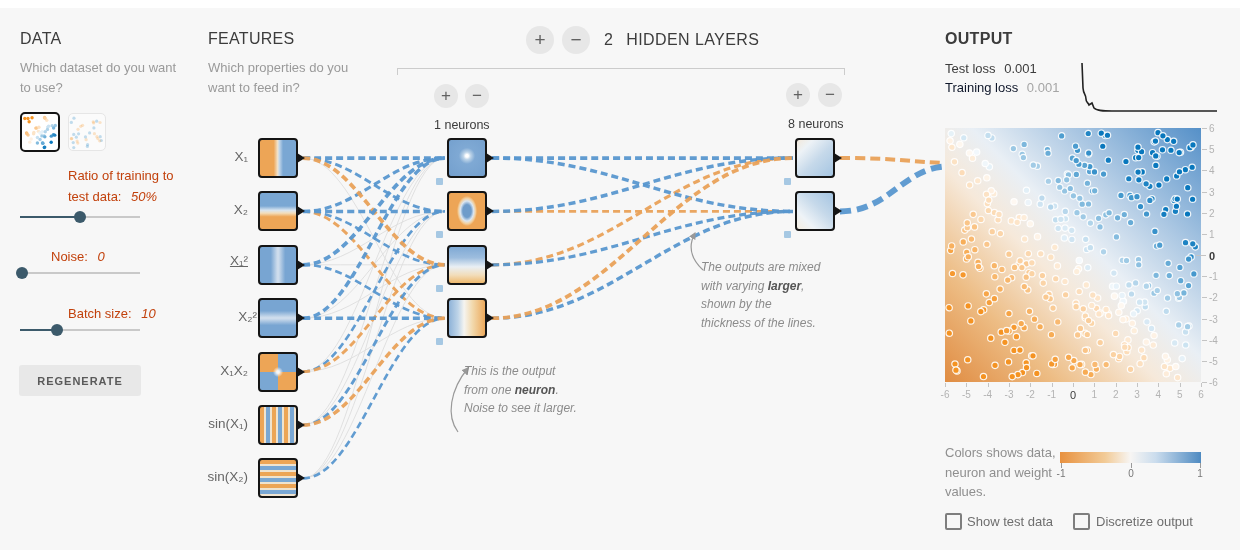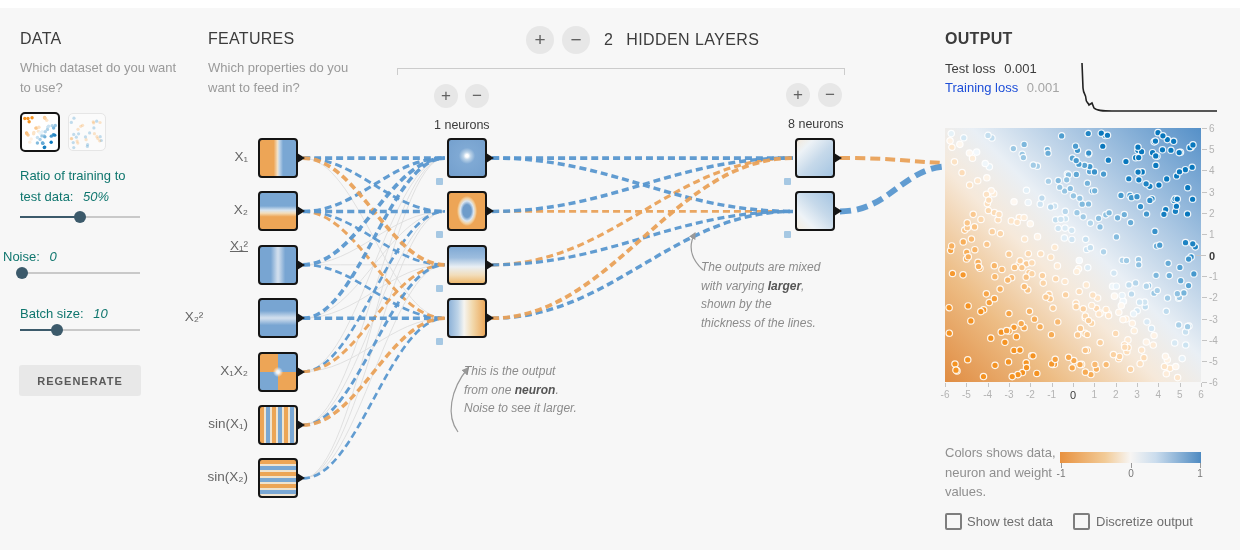--- a/index.html
+++ b/index.html
@@ -1,21 +1,21 @@
 <!DOCTYPE html>
 <html><head>
 <meta charset="utf-8">
 <style>
   html,body{margin:0;padding:0;background:#f7f7f7;}
   .page{position:relative;width:1240px;height:550px;background:#f7f7f7;
         font-family:"Liberation Sans",sans-serif;overflow:hidden;}
   .top-strip{position:absolute;top:0;left:0;right:0;height:8px;background:#ffffff;}
   .panel-title{position:absolute;font-size:16px;color:#3c3c3c;letter-spacing:.3px;}
   .question{position:absolute;font-size:13px;color:#9a9a9a;line-height:1.55;width:165px;}
-  .ctl-label{position:absolute;font-size:13px;color:#0f766e;}
+  .ctl-label{position:absolute;font-size:13px;color:#c2410c;margin-left:48px;}
   .ctl-label .val{margin-left:6px;font-style:italic;}
 
   
   .slider{position:absolute;width:120px;height:14px;cursor:pointer;}
   .slider .track{position:absolute;left:0;right:0;top:6px;height:2px;background:#c9c9c9;}
   .slider .fill{position:absolute;left:0;top:6px;height:2px;background:#3c5a6b;}
   .slider .thumb{position:absolute;top:1px;width:12px;height:12px;border-radius:50%;background:#3c5a6b;}
 
   .btn{position:absolute;background:#e8e8e8;border:none;border-radius:3px;color:#5a5a5a;
        font-family:"Liberation Sans",sans-serif;font-size:11px;letter-spacing:1px;font-weight:600;cursor:pointer;}
@@ -57,21 +57,21 @@
   .bracket{position:absolute;left:397px;top:68px;width:446px;height:6px;
            border-top:1px solid #cccccc;border-left:1px solid #cccccc;border-right:1px solid #cccccc;}
   .neuron-count{position:absolute;font-size:12.5px;color:#3c3c3c;}
 
   
   .note{position:absolute;font-size:12px;font-style:italic;color:#8b8b8b;line-height:1.55;z-index:3;}
   .note b{color:#555;}
 
   
   .loss-line{position:absolute;font-size:13px;}
-  .loss-line .lab{color:#3c3c3c;} .loss-line.train .lab{color:#1d4ed8;}
+  .loss-line .lab{color:#3c3c3c;} .loss-line.train .lab{color:#0f172a;}
   .loss-line .val{margin-left:5px;color:#3c3c3c;}
   .loss-line.train .val{color:#a5a5a5;}
   .heatmap{position:absolute;left:945px;top:128px;width:256px;height:254px;overflow:hidden;
            background:linear-gradient(45deg,#e08c42 0%,#edbd85 22%,#f6e9da 42%,#e9eff5 55%,#a9c6e2 75%,#5590c8 100%);}
   .xtick-label{position:absolute;width:22px;text-align:center;font-size:10px;color:#b3b3b3;}
   .xtick-label.zero{color:#3c3c3c;font-size:11px;}
   .ytick-label{position:absolute;font-size:10px;color:#b3b3b3;}
   .ytick-label.zero{color:#3c3c3c;font-size:11px;font-weight:bold;}
   .tickmark{position:absolute;background:#c4c4c4;}
   .scale-text{position:absolute;width:112px;font-size:13px;color:#8f8f8f;line-height:1.5;}
@@ -267,25 +267,25 @@
     <div class="question" style="left:208px;top:58px">Which properties do you want to feed in?</div>
     <div id="features-list">
         <div class="feat-label" style="left: 140px; top: 149px;">X₁</div>
         <div class="node pat-x1" style="left: 258px; top: 138px;">
           <span class="nub"></span>
         </div>
         <div class="feat-label" style="left: 140px; top: 202.4px;">X₂</div>
         <div class="node pat-x2" style="left: 258px; top: 191.4px;">
           <span class="nub"></span>
         </div>
-        <div class="feat-label" style="left: 140px; top: 238px; text-decoration: underline;">X₁²</div>
+        <div class="feat-label" style="left: 140px; top: 253px; text-decoration: underline;">X₁²</div>
         <div class="node pat-x1sq" style="left: 258px; top: 244.8px;">
           <span class="nub"></span>
         </div>
-        <div class="feat-label" style="left: 140px; top: 309.2px; text-align: center;">X₂²</div>
+        <div class="feat-label" style="left: 149px; top: 309.2px;">X₂²</div>
         <div class="node pat-x2sq" style="left: 258px; top: 298.2px;">
           <span class="nub"></span>
         </div>
         <div class="feat-label" style="left: 140px; top: 362.6px;">X₁X₂</div>
         <div class="node pat-x1x2" style="left: 258px; top: 351.6px;">
           <span class="nub"></span>
         </div>
         <div class="feat-label" style="left: 140px; top: 416px;">sin(X₁)</div>
         <div class="node pat-sinx1" style="left: 258px; top: 405px;">
           <span class="nub"></span>

